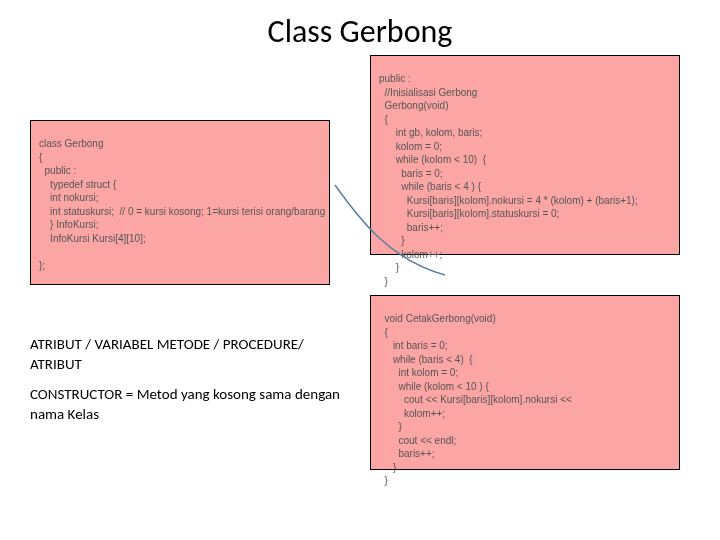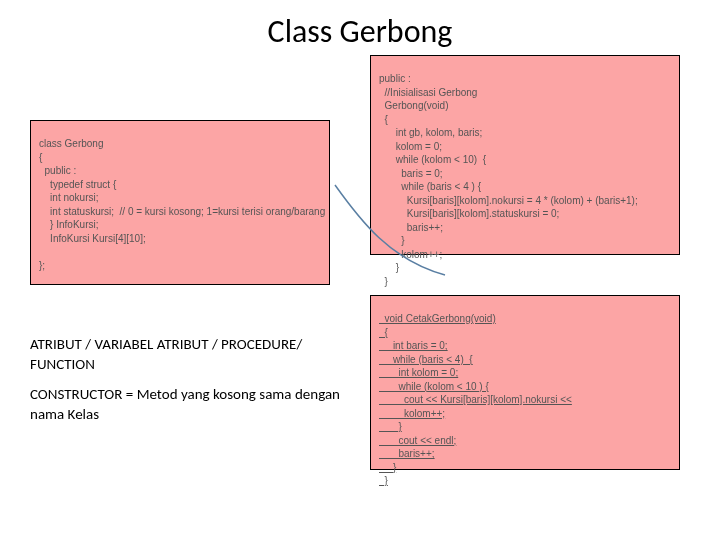--- a/index.html
+++ b/index.html
@@ -41,21 +41,20 @@
     left: 370px;
     top: 55px;
     width: 310px;
     height: 200px;
   }
   .box-botright {
     left: 370px;
     top: 295px;
     width: 310px;
     height: 175px;
-    text-decoration: underline;
   }
   .note {
     position: absolute;
     font-size: 15px;
     color: #000;
     line-height: 1.3;
   }
   .note1 { left: 30px; top: 335px; width: 310px; }
   .note2 { left: 30px; top: 385px; width: 310px; }
   .connector {
@@ -112,14 +111,14 @@
        cout &lt;&lt; endl;
        baris++;
      }
   }</div>
 
 <svg class="connector" viewBox="0 0 120 120">
   <path d="M 5 5 C 30 40, 60 80, 115 95" stroke="#5a7fa3" stroke-width="1.5" fill="none"></path>
 </svg>
 
 <div class="note note1">ATRIBUT / VARIABEL
-ATRIBUT / PROCEDURE/ FUNCTION</div>
+METODE / PROCEDURE/ ATRIBUT</div>
 <div class="note note2">CONSTRUCTOR = Metod yang kosong sama dengan nama Kelas</div>
 
 </body></html>

